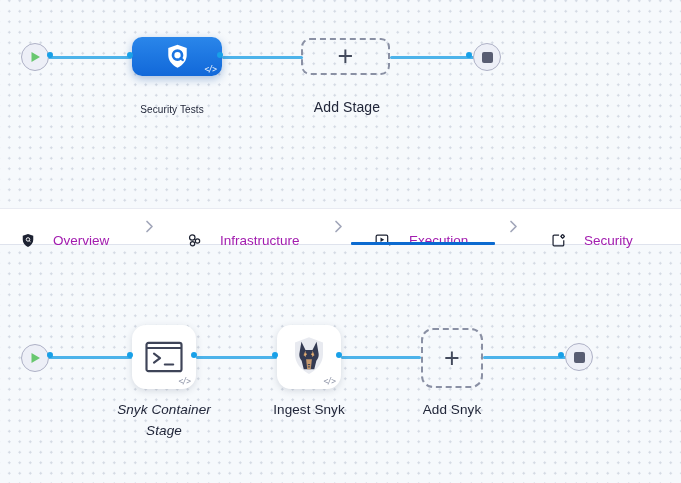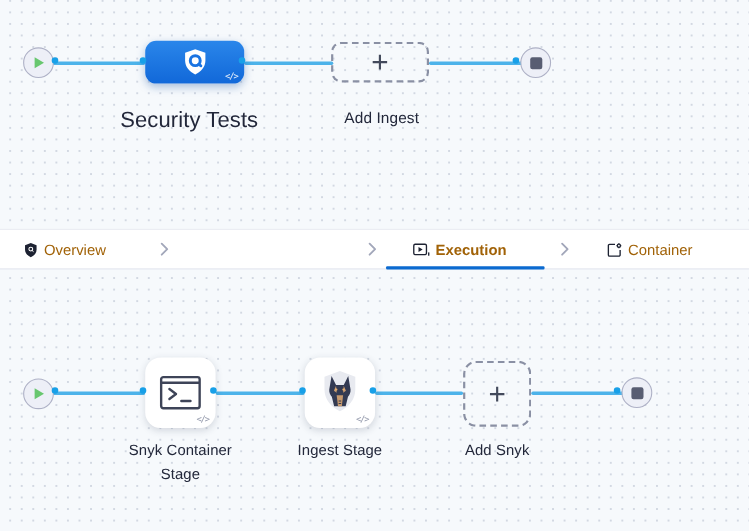--- a/index.html
+++ b/index.html
@@ -47,22 +47,22 @@
   .code-badge { position:absolute; right:6px; bottom:2px; font-size:8px;
     font-family:"DejaVu Sans Mono", monospace; letter-spacing:-1px; }
   .code-badge.on-blue { color:rgba(255,255,255,.9); }
   .code-badge.on-white { color:#9399ab; bottom:3px; }
   
   .tabbar {
     position:absolute; left:0; top:208px; width:681px; height:37px;
     background:#fff; border-top:1px solid #e9ebf2; border-bottom:1px solid #dfe3ed;
   }
   .tab {
-    position:absolute; top:0; height:36px; display:flex; align-items:center;
-    gap:5px; font-size:13.5px; color:#a16207; cursor:pointer; white-space:nowrap;
+    position:absolute; top:13px; height:36px; display:flex; align-items:center;
+    gap:18px; font-size:13.5px; color:#a21caf; cursor:pointer; white-space:nowrap;
   }
   .tab-chevron { position:absolute; top:11px; width:13px; height:13px; }
   .tab-underline {
     position:absolute; left:351px; bottom:-1px; width:144px; height:3.5px;
     background:#0b6ad0; border-radius:1px;
   }
   .icon { display:block; }
 </style>
 </head>
 <body>
@@ -95,64 +95,72 @@
 
     <div class="terminal-node" style="left:473px; top:43px;">
       <div class="stop-square"></div>
     </div>
 
     <div class="link-dot" style="left:46.5px; top:51.5px;"></div>
     <div class="link-dot" style="left:126.5px; top:51.5px;"></div>
     <div class="link-dot" style="left:216.5px; top:51.5px;"></div>
     <div class="link-dot" style="left:465.5px; top:51.5px;"></div>
 
-    <div class="node-label" style="left:102px; top:99px; width:140px; font-size:20px;">Security Tests</div>
-    <div class="node-label" style="left:287px; top:97px; width:120px; font-size:14px;">Add Ingest</div>
+    <div class="node-label" style="left:102px; top:99px; width:140px; font-size:10px;">Security Tests</div>
+    <div class="node-label" style="left:287px; top:97px; width:120px; font-size:14px;">Add Stage</div>
   </div>
 
   <div class="tabbar">
 
     <div class="tab" style="left:21px;">
       <svg class="icon" width="14" height="15" viewBox="0 0 16 17">
         <path d="M8 1l6 2.2v4.4c0 3.8-2.5 6.5-6 8.2-3.5-1.7-6-4.4-6-8.2V3.2z" fill="#1d2232"></path>
         <circle cx="8" cy="7.3" r="2" fill="none" stroke="#fff" stroke-width="1.1"></circle>
         <path d="M9.4 8.8l1.2 1" stroke="#fff" stroke-width="1" stroke-linecap="round"></path>
       </svg>
       <span>Overview</span>
     </div>
 
     <svg class="tab-chevron" style="left:143px;" viewBox="0 0 13 13">
         <path d="M4 1.5l5 5-5 5" fill="none" stroke="#a2a7ba" stroke-width="1.7" stroke-linecap="round" stroke-linejoin="round"></path>
       </svg>
 
+    <div class="tab" style="left:187px;">
+      <svg class="icon" width="15" height="15" viewBox="0 0 16 16" fill="none" stroke="#1d2232" stroke-width="1.3">
+        <circle cx="5.6" cy="4.8" r="2.9"></circle>
+        <circle cx="11.2" cy="8.6" r="2.3"></circle>
+        <circle cx="5.9" cy="11.5" r="2.3"></circle>
+      </svg>
+      <span>Infrastructure</span>
+    </div>
 
     <svg class="tab-chevron" style="left:332px;" viewBox="0 0 13 13">
         <path d="M4 1.5l5 5-5 5" fill="none" stroke="#a2a7ba" stroke-width="1.7" stroke-linecap="round" stroke-linejoin="round"></path>
       </svg>
 
-    <div class="tab" style="left:375px;font-weight:bold;">
+    <div class="tab" style="left:375px;">
       <svg class="icon" width="16" height="15" viewBox="0 0 17 16" fill="none" stroke="#1d2232" stroke-width="1.3">
         <rect x="1.2" y="2.2" width="12.3" height="10" rx="1.4"></rect>
         <path d="M5.8 4.8l4 2.4-4 2.4z" fill="#1d2232" stroke="none"></path>
         <path d="M15.7 10.5v2.3" stroke-linecap="round"></path>
       </svg>
       <span>Execution</span>
     </div>
 
     <svg class="tab-chevron" style="left:507px;" viewBox="0 0 13 13">
         <path d="M4 1.5l5 5-5 5" fill="none" stroke="#a2a7ba" stroke-width="1.7" stroke-linecap="round" stroke-linejoin="round"></path>
       </svg>
 
     <div class="tab" style="left:551px;">
       <svg class="icon" width="15" height="15" viewBox="0 0 16 16" fill="none" stroke="#1d2232" stroke-width="1.3">
         <path d="M8.6 2.3H3.4a1.2 1.2 0 0 0-1.2 1.2v9a1.2 1.2 0 0 0 1.2 1.2h9a1.2 1.2 0 0 0 1.2-1.2V7.8"></path>
         <circle cx="12.4" cy="3.6" r="1.5"></circle>
         <path d="M12.4 1.2v1m0 2.8v1m2.4-2.4h-1m-2.8 0h-1" stroke-width="1.1"></path>
       </svg>
-      <span>Container</span>
+      <span>Security</span>
     </div>
 
     <div class="tab-underline"></div>
   </div>
 
   <div>
     <div class="edge" style="left:35px; top:356px; width:97px;"></div>
     <div class="edge" style="left:196px; top:356px; width:81px;"></div>
     <div class="edge" style="left:341px; top:356px; width:80px;"></div>
     <div class="edge" style="left:483px; top:356px; width:96px;"></div>
@@ -194,23 +202,23 @@
       <div class="stop-square"></div>
     </div>
 
     <div class="link-dot" style="left:46.5px; top:352px;"></div>
     <div class="link-dot" style="left:126.5px; top:352px;"></div>
     <div class="link-dot" style="left:190.5px; top:352px;"></div>
     <div class="link-dot" style="left:271.5px; top:352px;"></div>
     <div class="link-dot" style="left:335.5px; top:352px;"></div>
     <div class="link-dot" style="left:557.5px; top:352px;"></div>
 
-    <div class="node-label" style="left:94px; top:399px; width:140px;">
+    <div class="node-label" style="left:94px; top:399px; width:140px;font-style:italic;">
       <div>Snyk Container</div>
       <div>Stage</div>
     </div>
     <div class="node-label" style="left:239px; top:399px; width:140px;">
-      <div>Ingest Stage</div>
+      <div>Ingest Snyk</div>
     </div>
     <div class="node-label" style="left:392px; top:399px; width:120px;">Add Snyk</div>
   </div>
 
 </div>
 
 </body></html>

